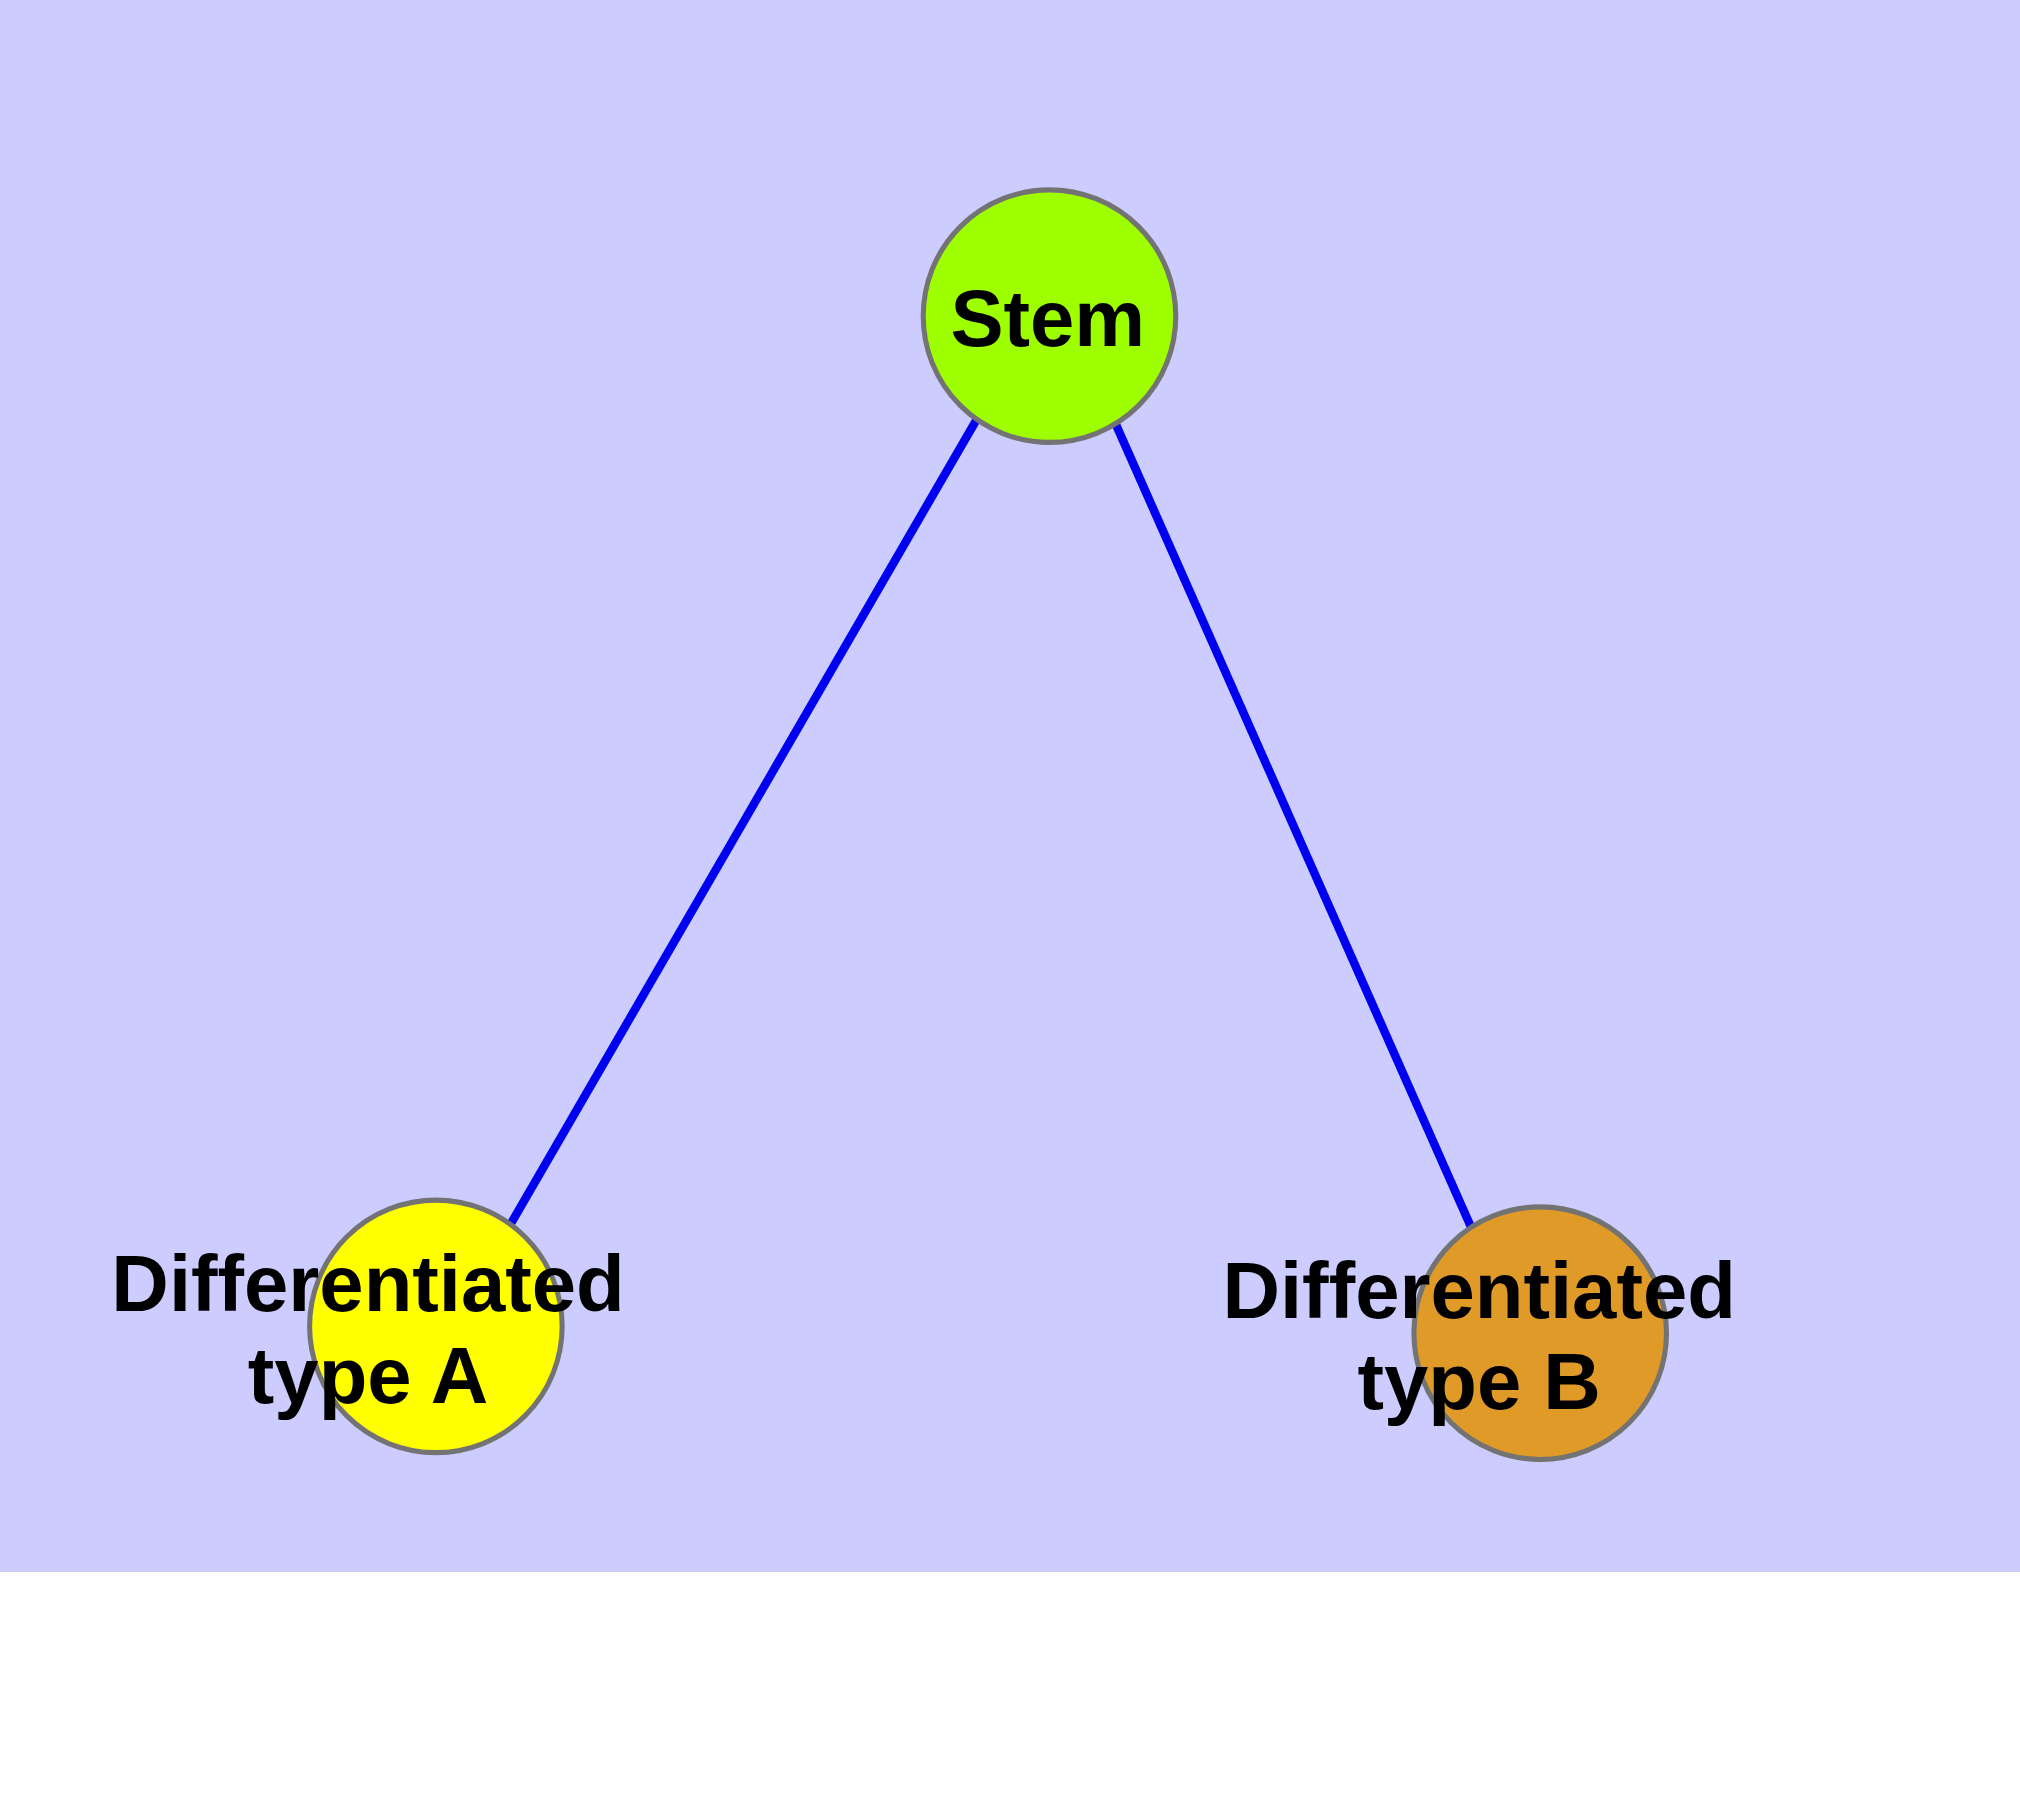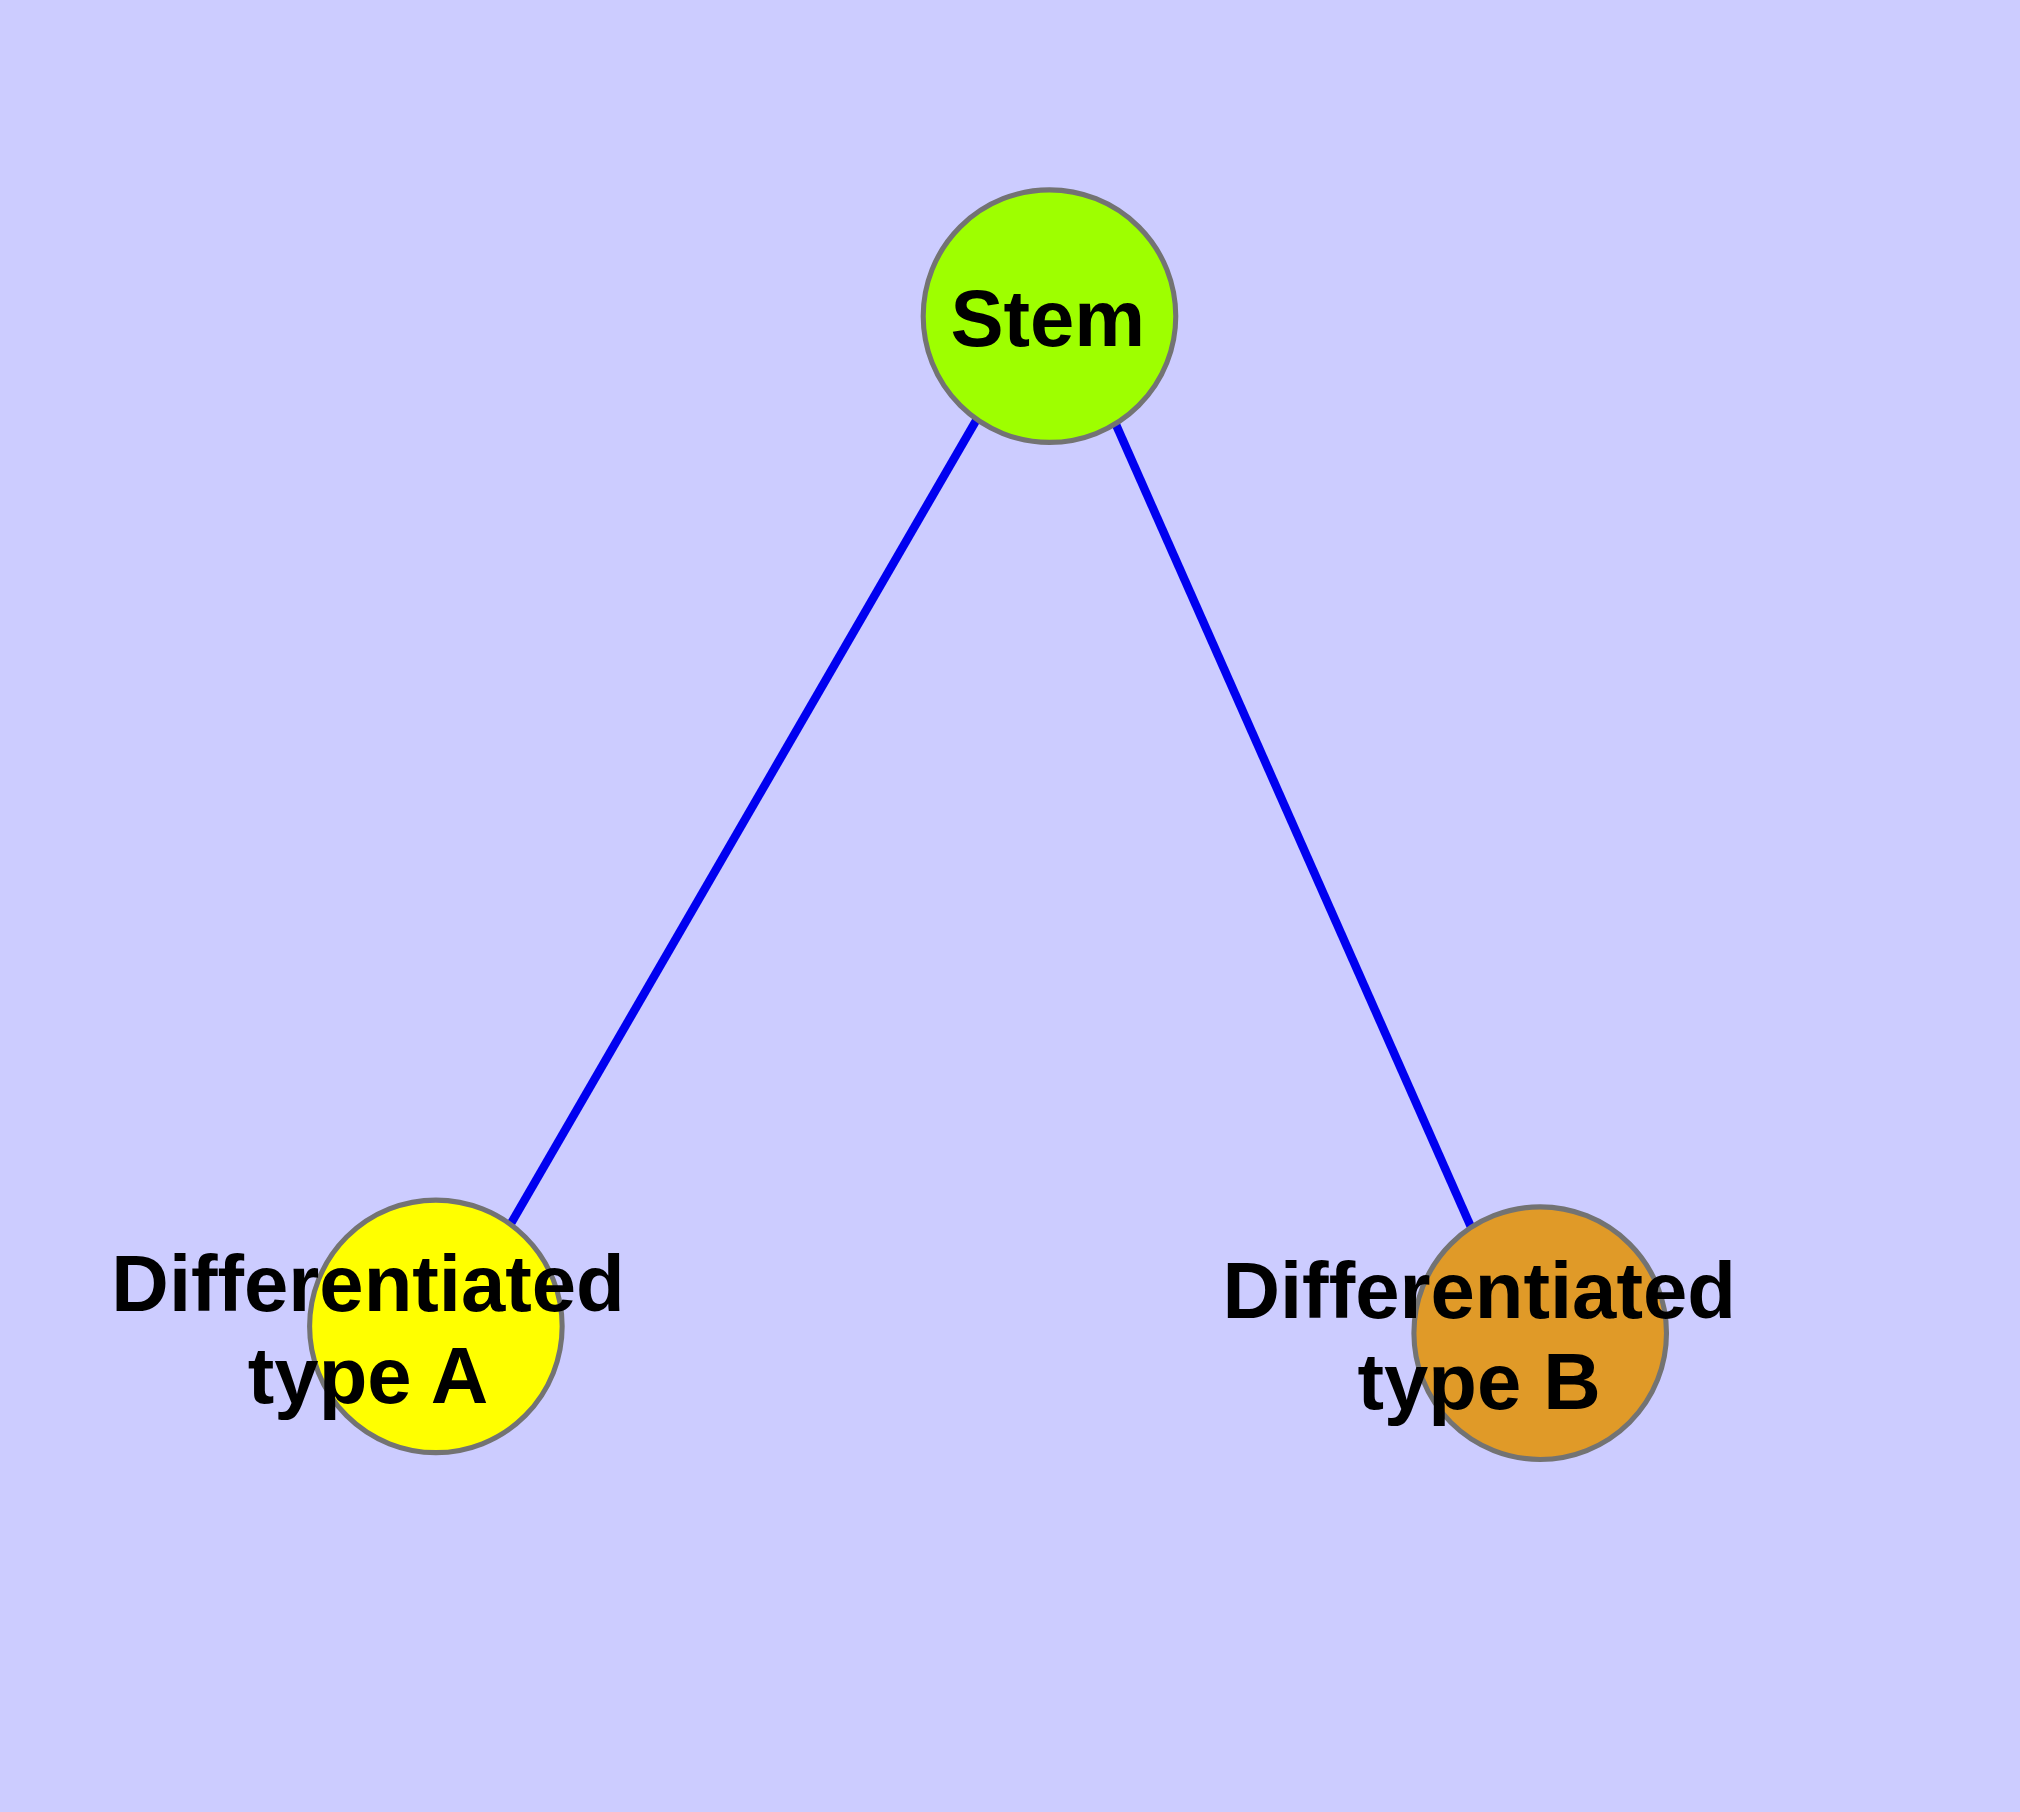--- a/index.html
+++ b/index.html
@@ -30,21 +30,21 @@
     font-weight: bold;
     fill: #000000;
     text-anchor: middle;
     dominant-baseline: alphabetic;
     white-space: pre;
   }
 </style>
 </head>
 <body>
 
-<div id="canvas" style="width: 2021px; height: 1812px; background: rgb(204, 204, 255);">
+<div id="canvas" style="width: 2021px; height: 1572px; background: rgb(204, 204, 255);">
   <svg id="graph-svg" viewBox="0 0 2384 2138">
     <g id="edges-layer">
         <line x1="1152" y1="495" x2="603" y2="1443" stroke="#0000f0" stroke-width="10" stroke-linecap="butt"></line>
         <line x1="1316" y1="500" x2="1735" y2="1447" stroke="#0000f0" stroke-width="10" stroke-linecap="butt"></line>
       </g>
     <g id="nodes-layer">
         <circle cx="1238" cy="373" r="149" fill="#9eff00" stroke="#737373" stroke-width="6"></circle>
         <circle cx="514" cy="1565" r="149" fill="#ffff00" stroke="#737373" stroke-width="6"></circle>
         <circle cx="1817" cy="1573" r="149" fill="#e09a28" stroke="#737373" stroke-width="6"></circle>
       </g>

